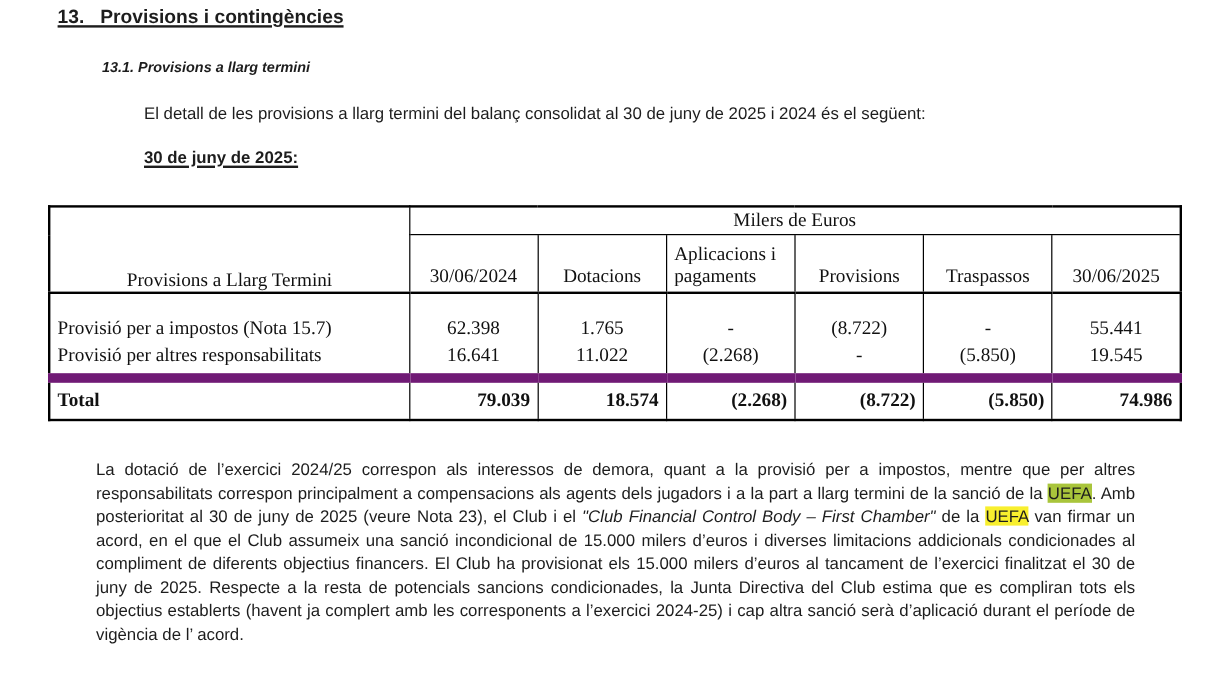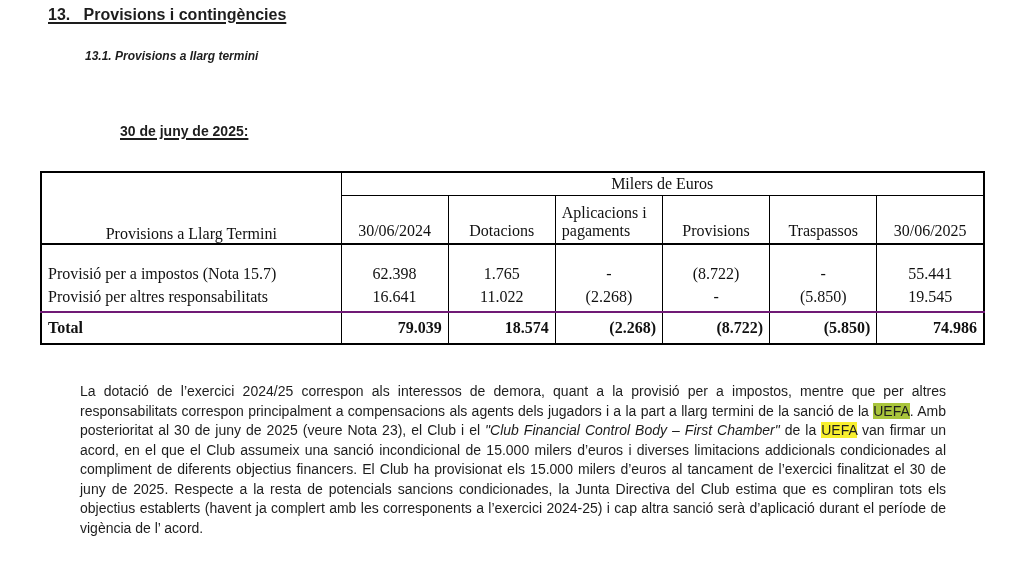--- a/index.html
+++ b/index.html
@@ -88,21 +88,21 @@
   }
   tr.col-header-row td.left-align { text-align: left; }
   tbody.data-body td {
     text-align: center;
     line-height: 23px;
   }
   tbody.data-body td.lbl { text-align: left; }
   tbody.data-body tr.first-row td { padding-top: 17px; }
   tbody.data-body tr.last-row td { padding-bottom: 3px; }
   tfoot.total-foot td {
-    border-top: 2px solid #701a75;
+    border-top: 8px solid #701a75;
     font-weight: bold;
     text-align: right;
     height: 30px;
     vertical-align: middle;
     margin-top: 24px;
   }
   tfoot.total-foot td.lbl { text-align: left; }
 
   .body-paragraph {
     left: 80px; top: 382px;
@@ -118,20 +118,21 @@
 </style>
 </head>
 <body>
 
 <div class="page">
 
   <div class="abs section-heading">13.&nbsp;&nbsp;&nbsp;Provisions i contingències</div>
 
   <div class="abs subsection-heading">13.1. Provisions a llarg termini</div>
 
+  <div class="abs intro-text">El detall de les provisions a llarg termini del balanç consolidat al 30 de juny de 2025 i 2024 és el següent:</div>
 
   <div class="abs date-heading">30 de juny de 2025:</div>
 
   <table class="provisions">
     <colgroup>
       <col style="width:300px">
       <col>
         <col>
         <col>
         <col>

